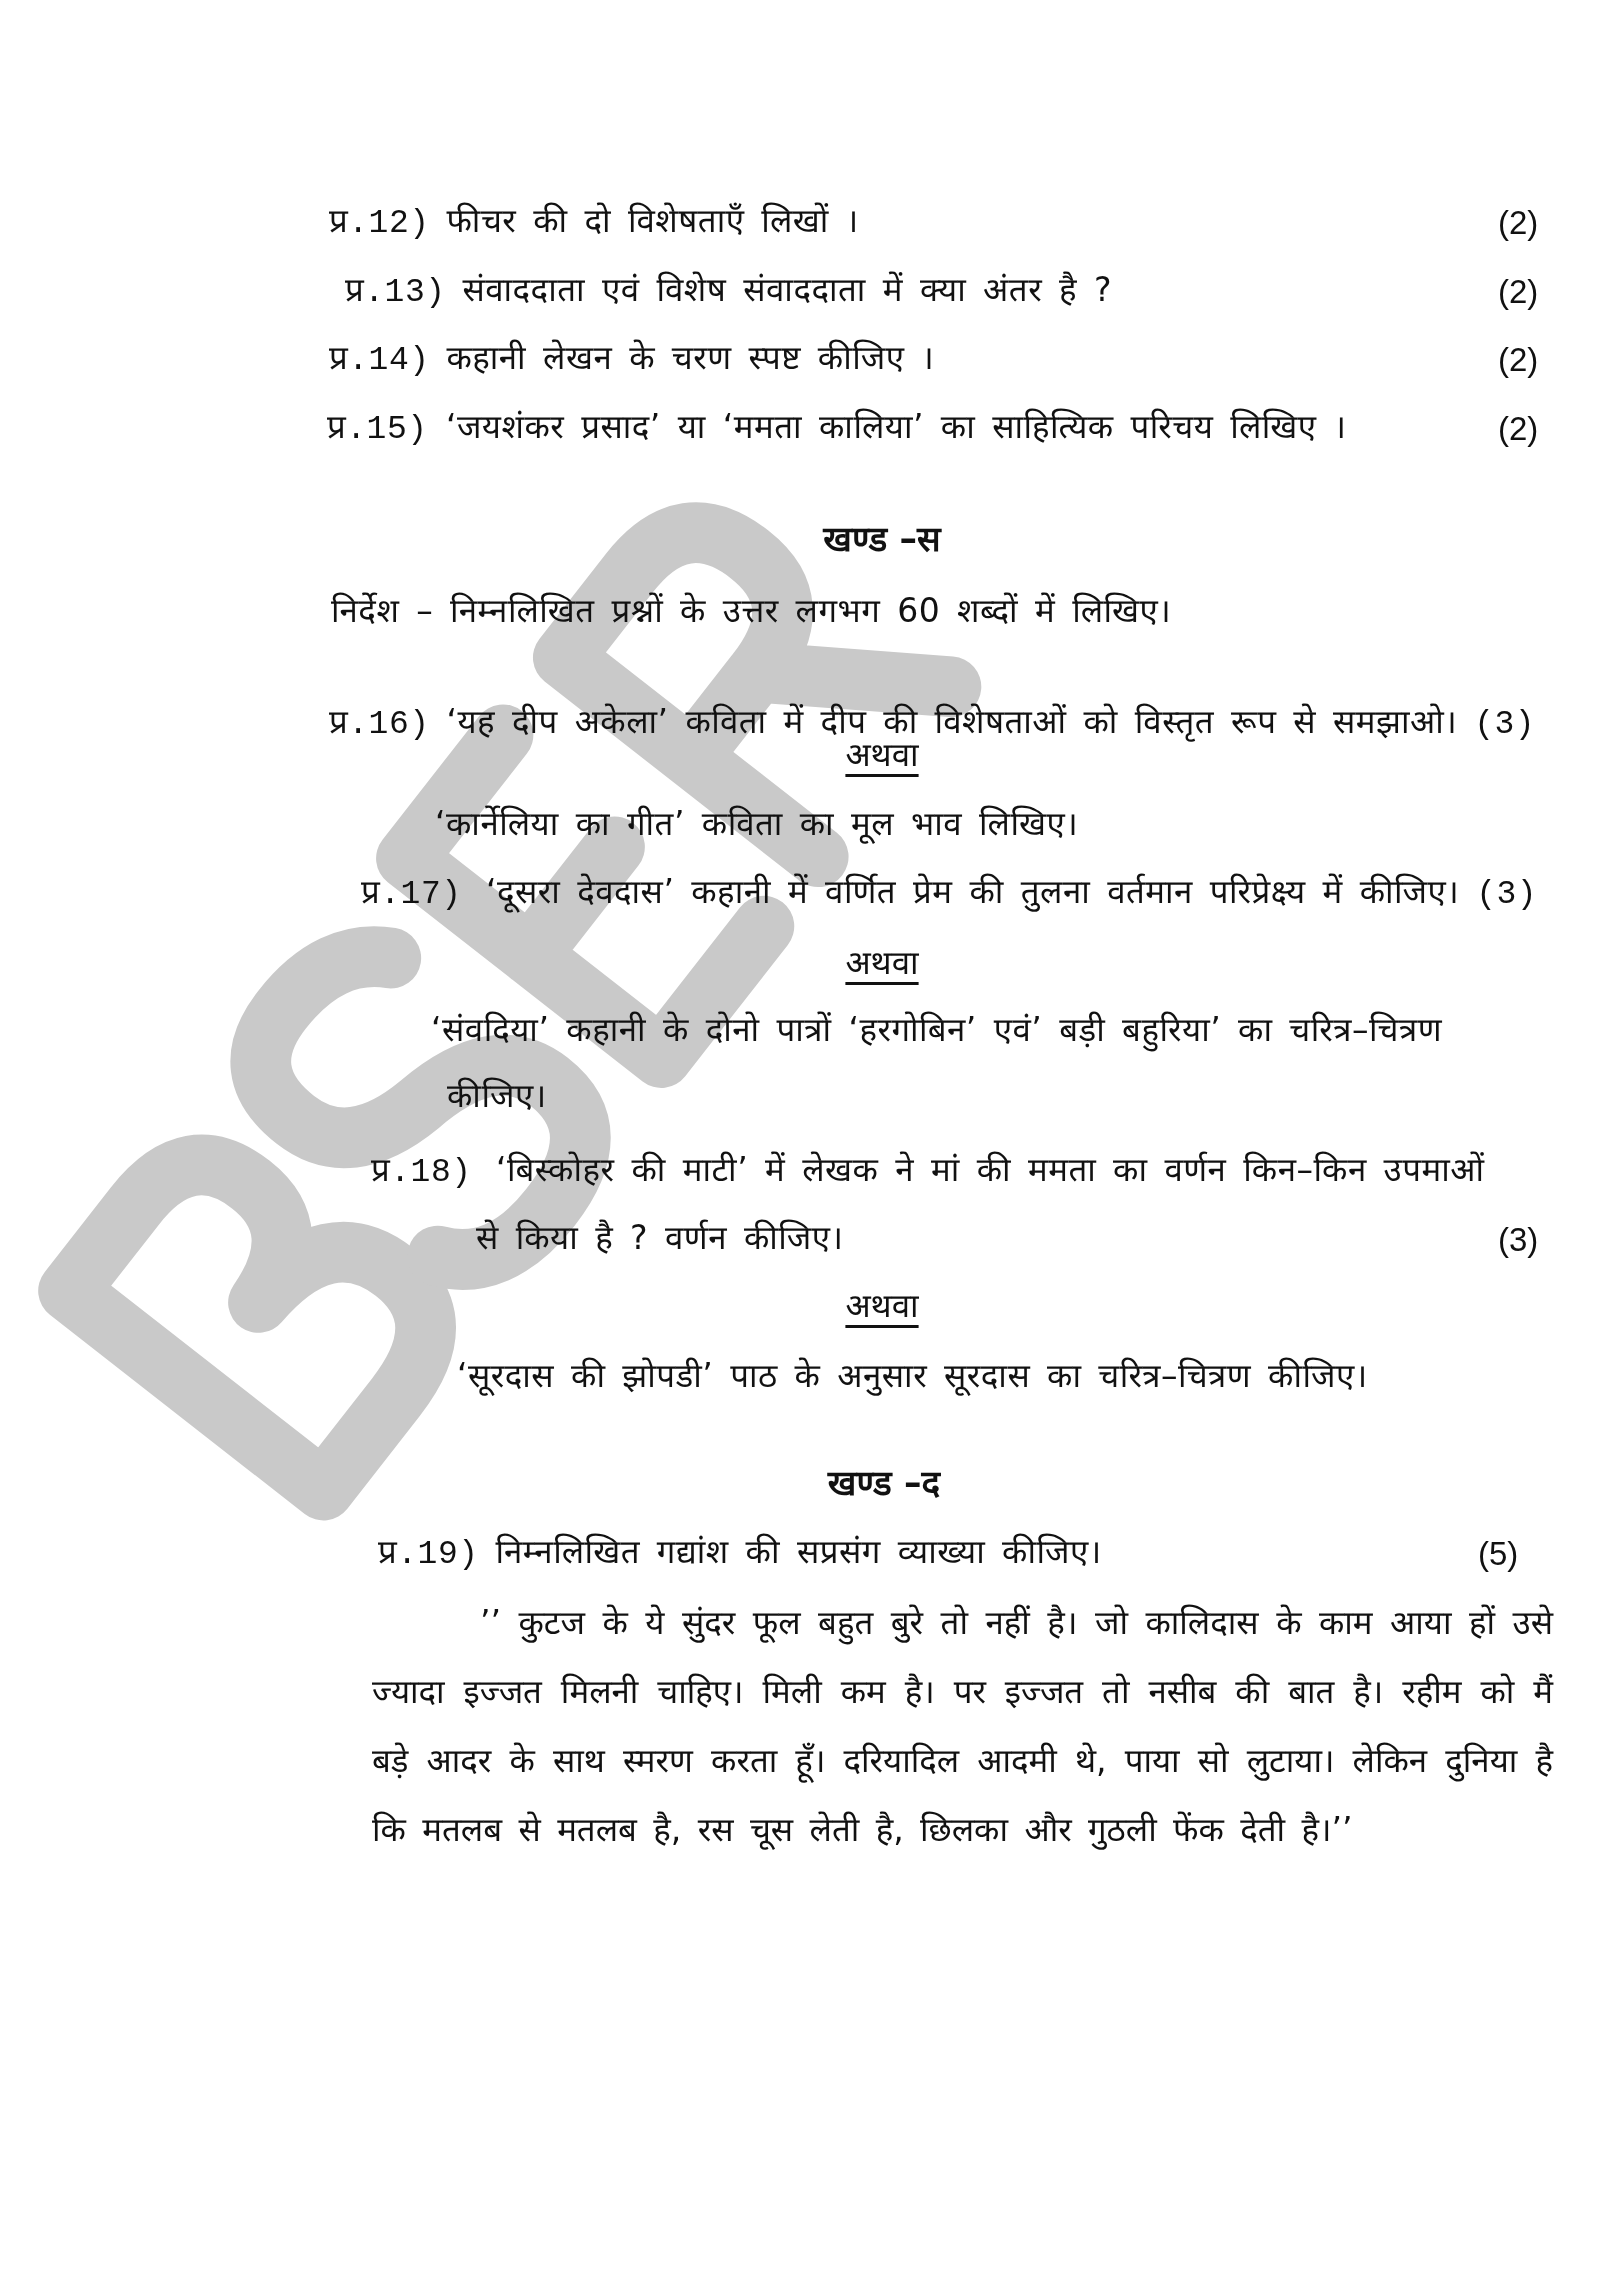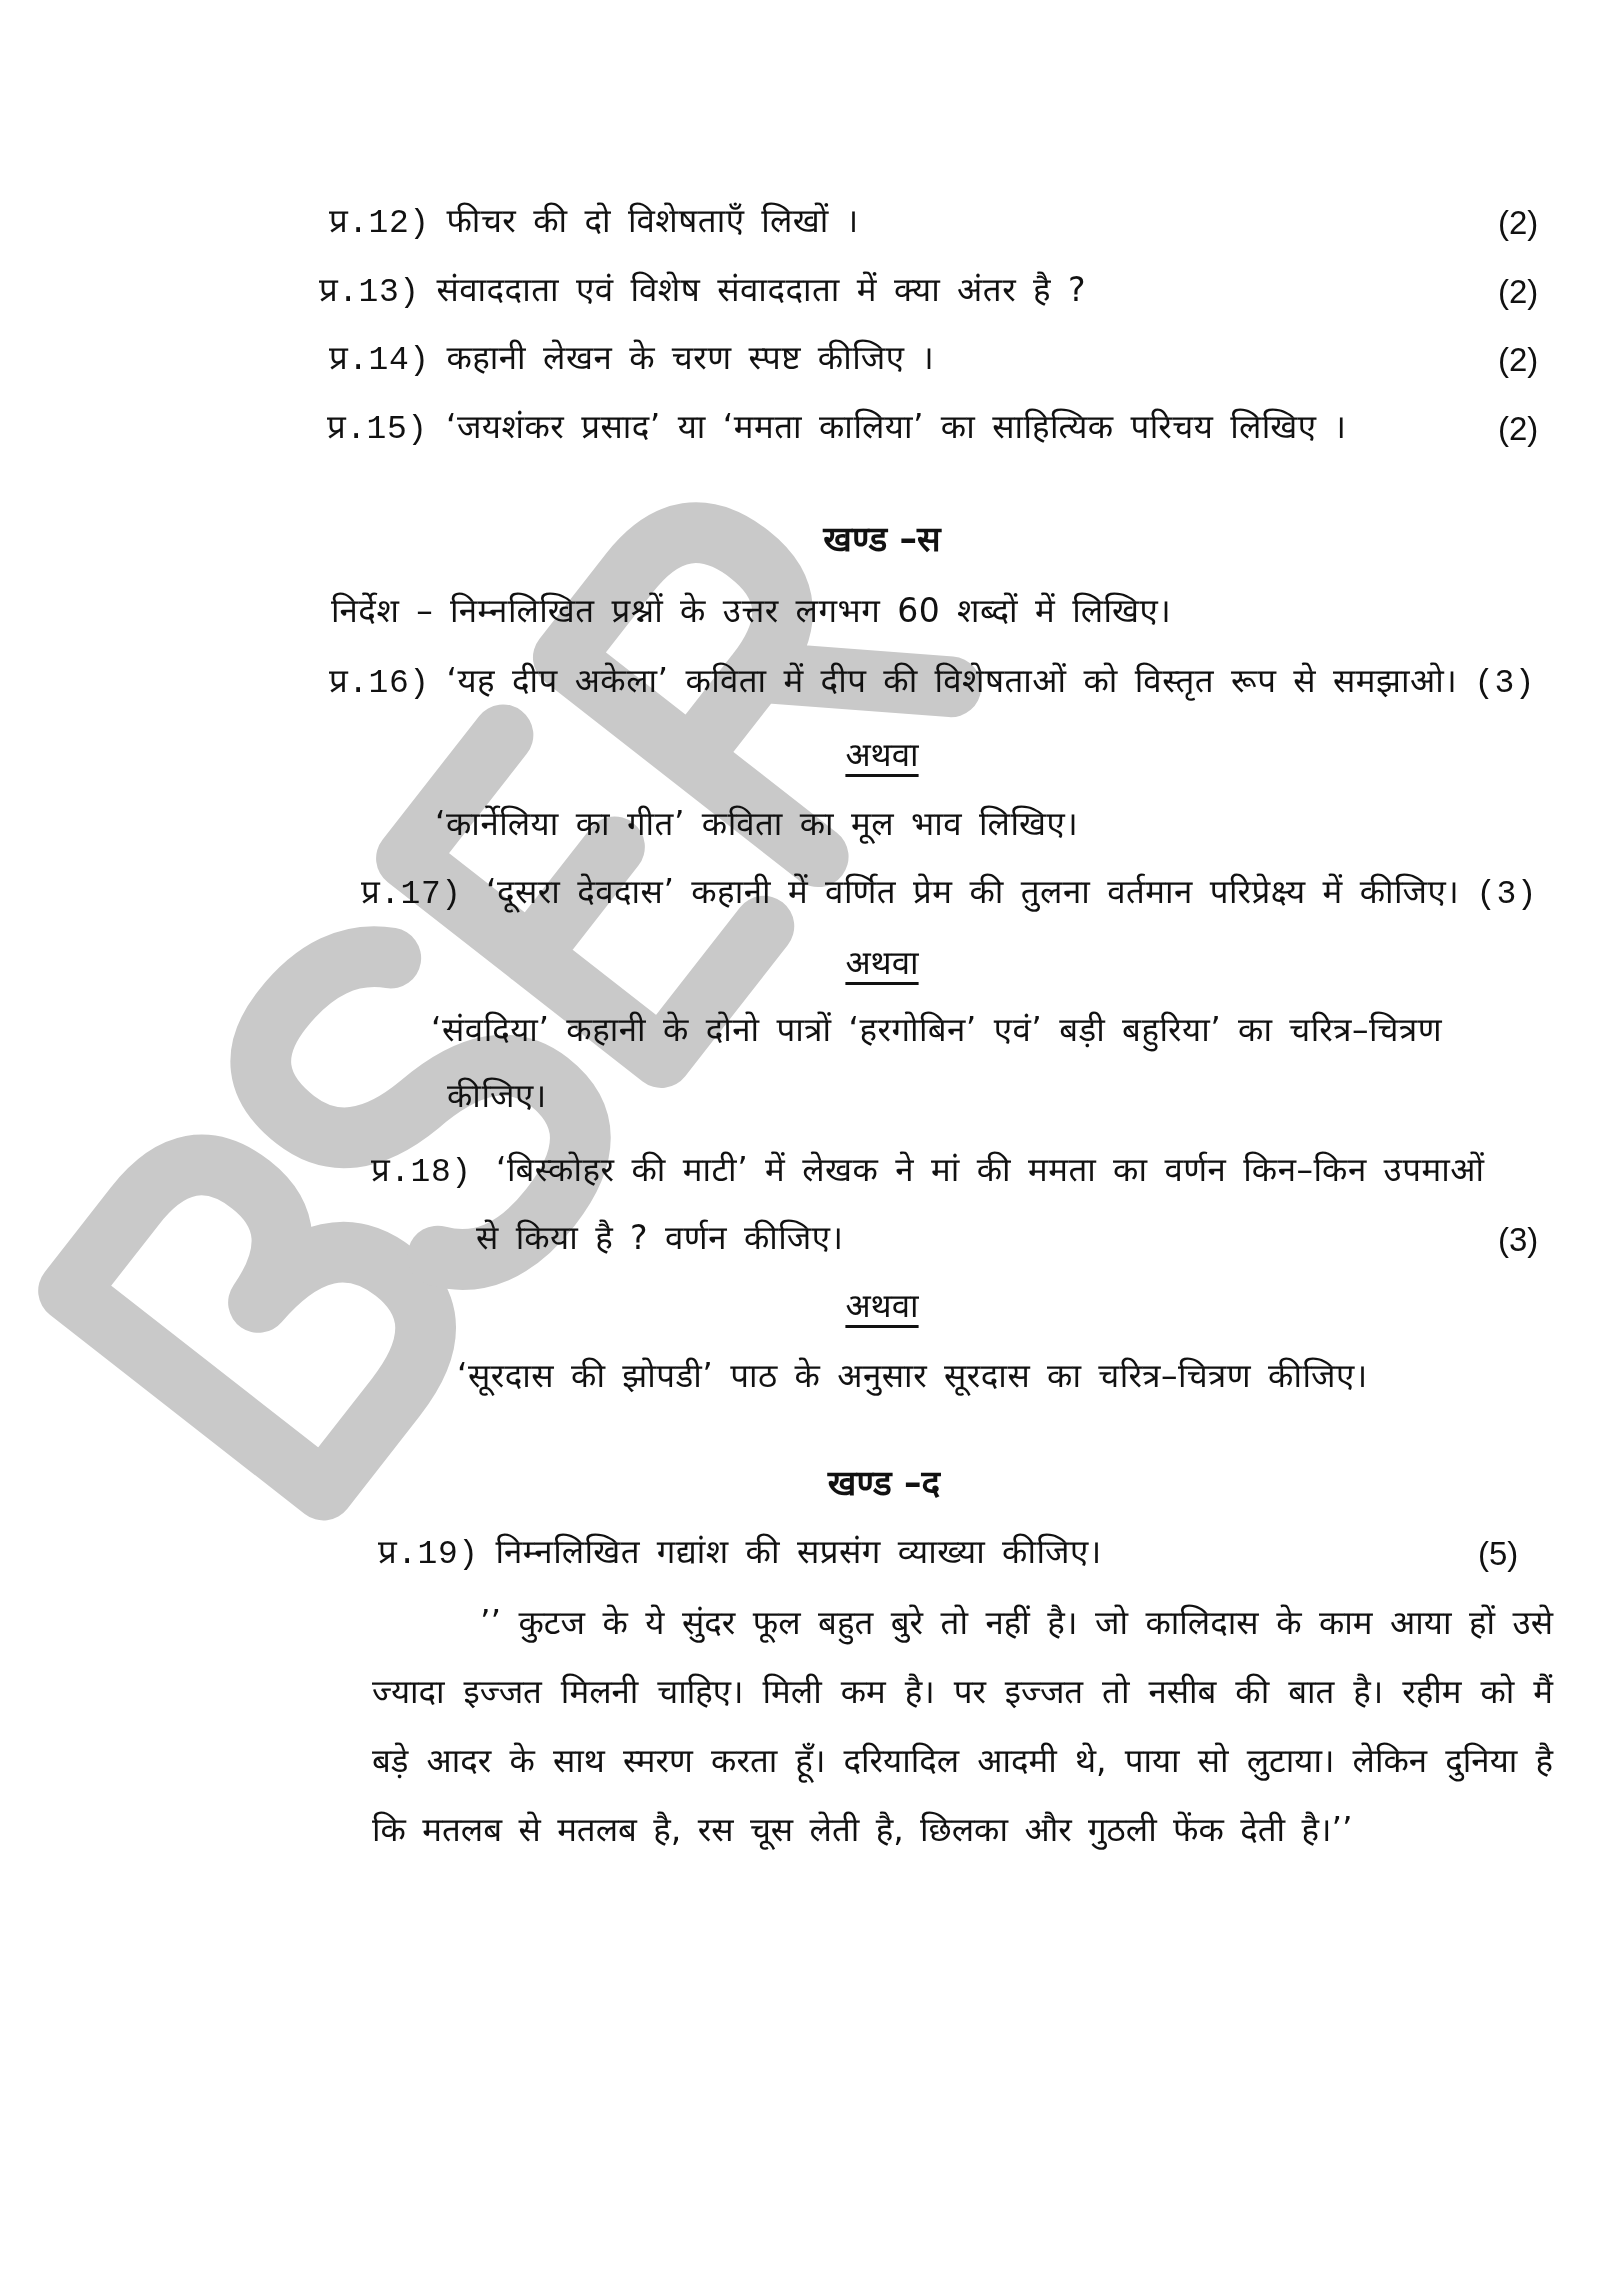--- a/index.html
+++ b/index.html
@@ -29,42 +29,42 @@
     <path d="M820 0 L820 -330 L930 -330 Q1020 -330 1020 -245 Q1020 -165 930 -165 L820 -165 M930 -165 L1040 0"></path>
   </g>
 </svg>
 
 <div class="line" style="left:329px; top:199px;">
   <span class="qno">प्र.12)</span>
   <span>फीचर की दो विशेषताएँ लिखों ।</span>
 </div>
 <div class="marks" style="left:1498px; top:201px;">(2)</div>
 
-<div class="line" style="left:319px; top:268px;">
+<div class="line" style="left:345px; top:268px;">
   <span class="qno">प्र.13)</span>
   <span>संवाददाता एवं विशेष संवाददाता में क्या अंतर है ?</span>
 </div>
 <div class="marks" style="left:1498px; top:270px;">(2)</div>
 
 <div class="line" style="left:329px; top:336px;">
   <span class="qno">प्र.14)</span>
   <span>कहानी लेखन के चरण स्पष्ट कीजिए ।</span>
 </div>
 <div class="marks" style="left:1498px; top:338px;">(2)</div>
 
 <div class="line" style="left:327px; top:405px;">
   <span class="qno" style="width:102px;">प्र.15)</span>
   <span>‘जयशंकर प्रसाद’ या ‘ममता कालिया’ का साहित्यिक परिचय लिखिए ।</span>
 </div>
 <div class="marks" style="left:1498px; top:407px;">(2)</div>
 
 <div class="heading" style="left:882px; top:517px;">खण्ड –स</div>
 <div class="line" style="left:331px; top:589px;">निर्देश – निम्नलिखित प्रश्नों के उत्तर लगभग 60 शब्दों में लिखिए।</div>
 
-<div class="line" style="left:329px; top:659px;">
+<div class="line" style="left:329px; top:700px;">
   <span class="qno">प्र.16)</span>
   <span>‘यह दीप अकेला’ कविता में दीप की विशेषताओं को विस्तृत रूप से समझाओ।</span>
   <span class="qno">(3)</span>
 </div>
 <div class="athva" style="left:882px; top:733px;">अथवा</div>
 <div class="line" style="left:435px; top:802px;">‘कार्नेलिया का गीत’ कविता का मूल भाव लिखिए।</div>
 
 <div class="line" style="left:343px; top:870px;">
   <span class="qno" style="width:108px;margin-left:18px;">प्र.17)</span>
   <span>‘दूसरा देवदास’ कहानी में वर्णित प्रेम की तुलना वर्तमान परिप्रेक्ष्य में कीजिए।</span>

